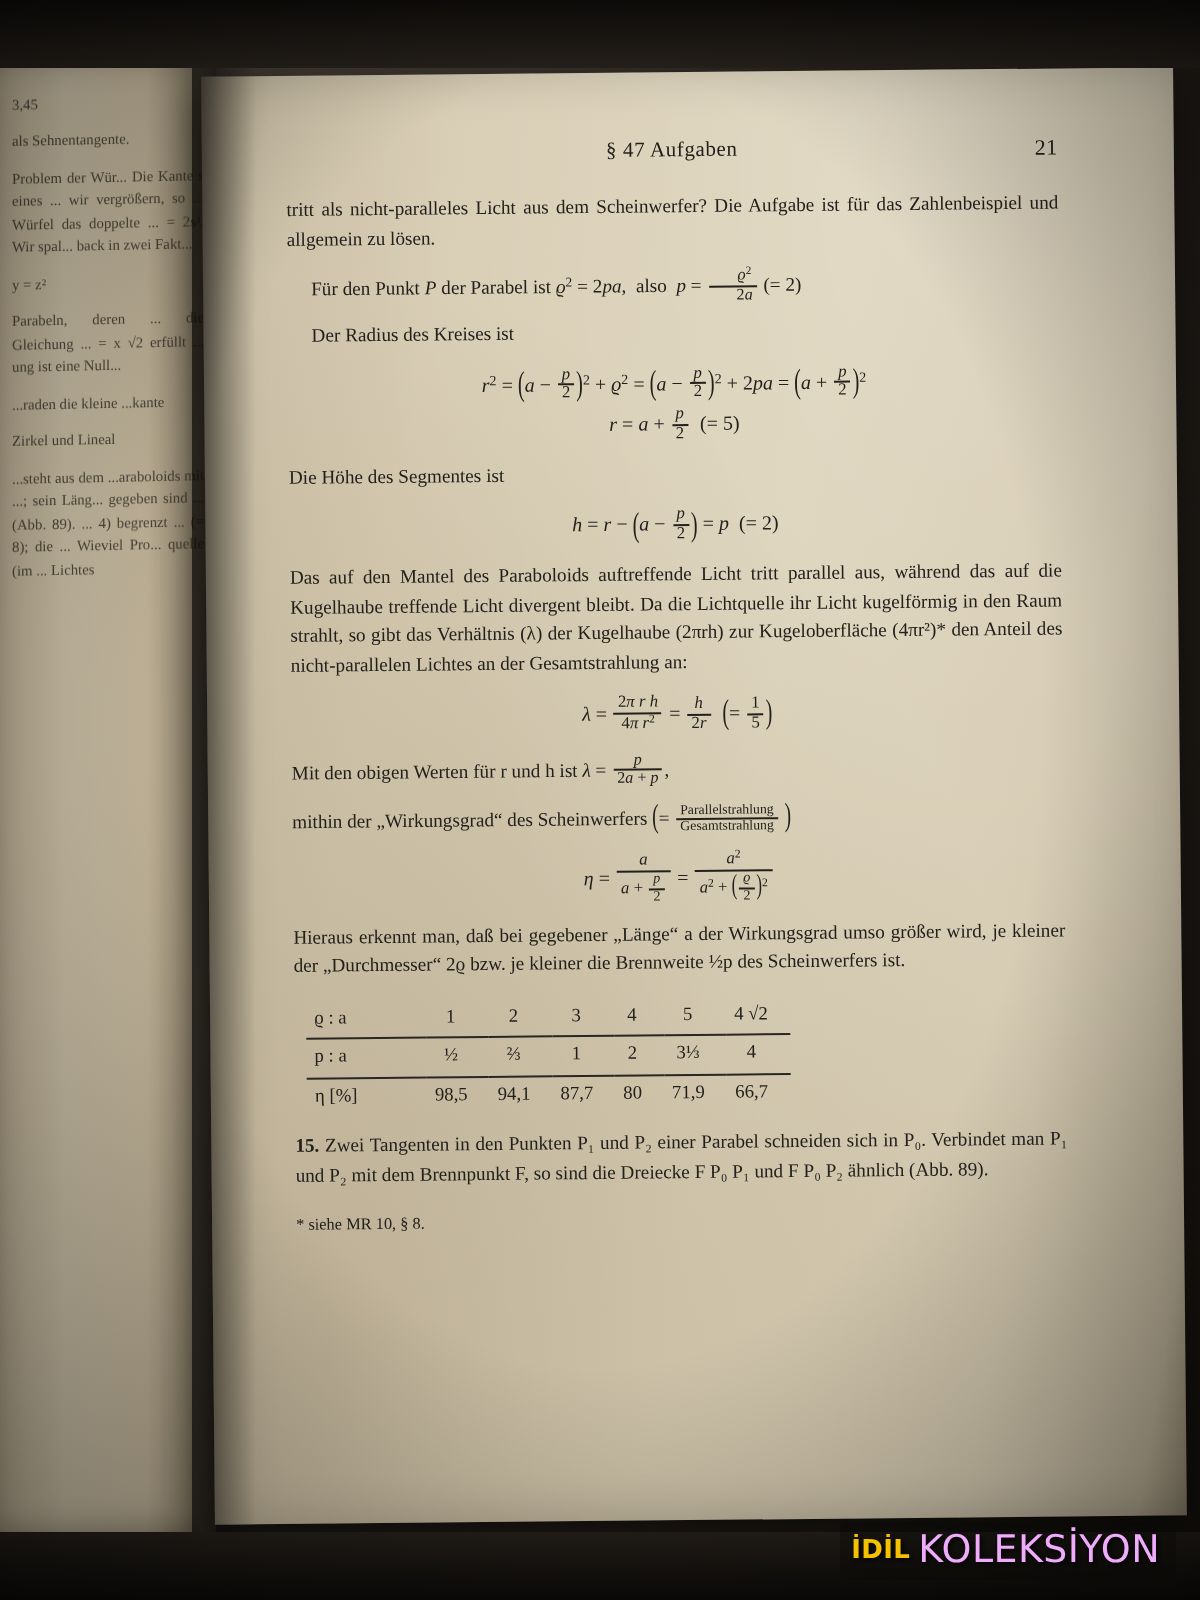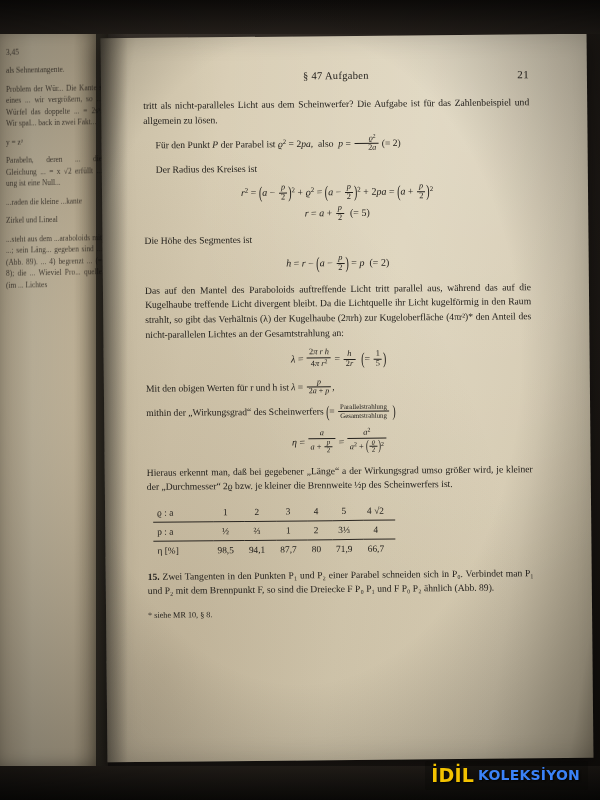--- a/index.html
+++ b/index.html
@@ -172,29 +172,29 @@
     gap: 4px;
     padding: 3px 8px 4px 6px;
     background: rgba(10,8,6,.35);
     border-radius: 3px;
     z-index: 20;
   }
   .watermark .wm1 {
     color: #f2c200;
     font-family: "DejaVu Sans", sans-serif;
     font-weight: bold;
-    font-size: 19px;
+    font-size: 13px;
     letter-spacing: .2px;
     text-shadow: 1px 1px 2px rgba(0,0,0,.8);
   }
   .watermark .wm2 {
-    color: #3b82f6;
+    color: #f0abfc;
     font-family: "DejaVu Sans", sans-serif;
-    font-weight: bold;
-    font-size: 14px;
+    font-weight: normal;
+    font-size: 19px;
     letter-spacing: .2px;
     text-shadow: 1px 1px 2px rgba(0,0,0,.8);
   }
   
   .vignette {
     position: absolute;
     inset: 0;
     pointer-events: none;
     background:
       radial-gradient(ellipse at 50% 45%, rgba(0,0,0,0) 52%, rgba(0,0,0,.42) 100%);

